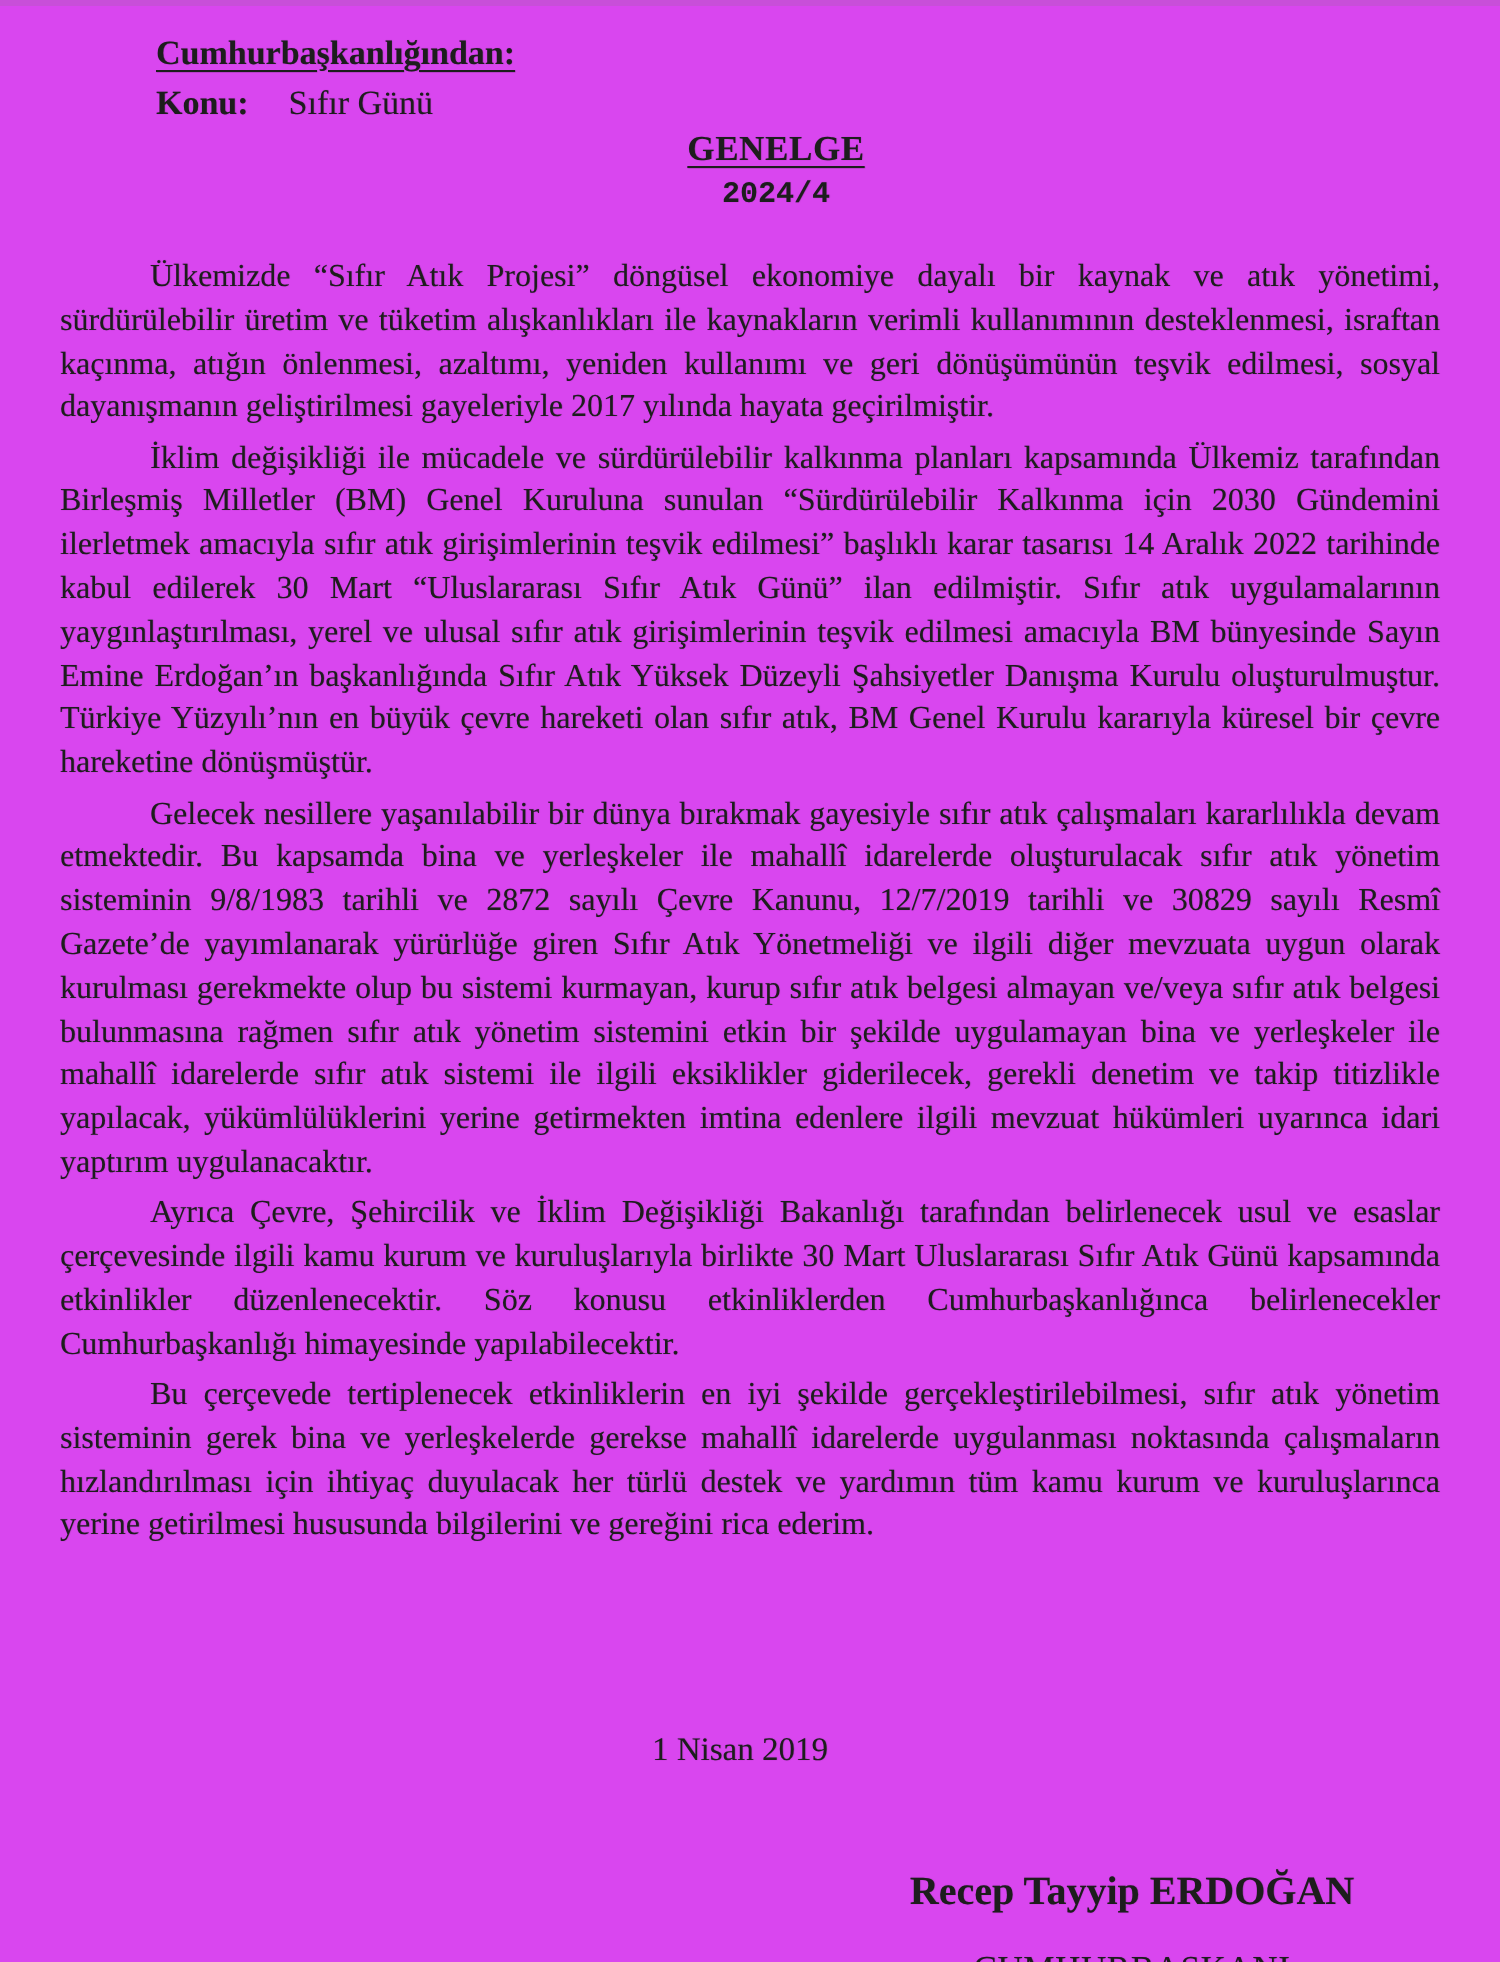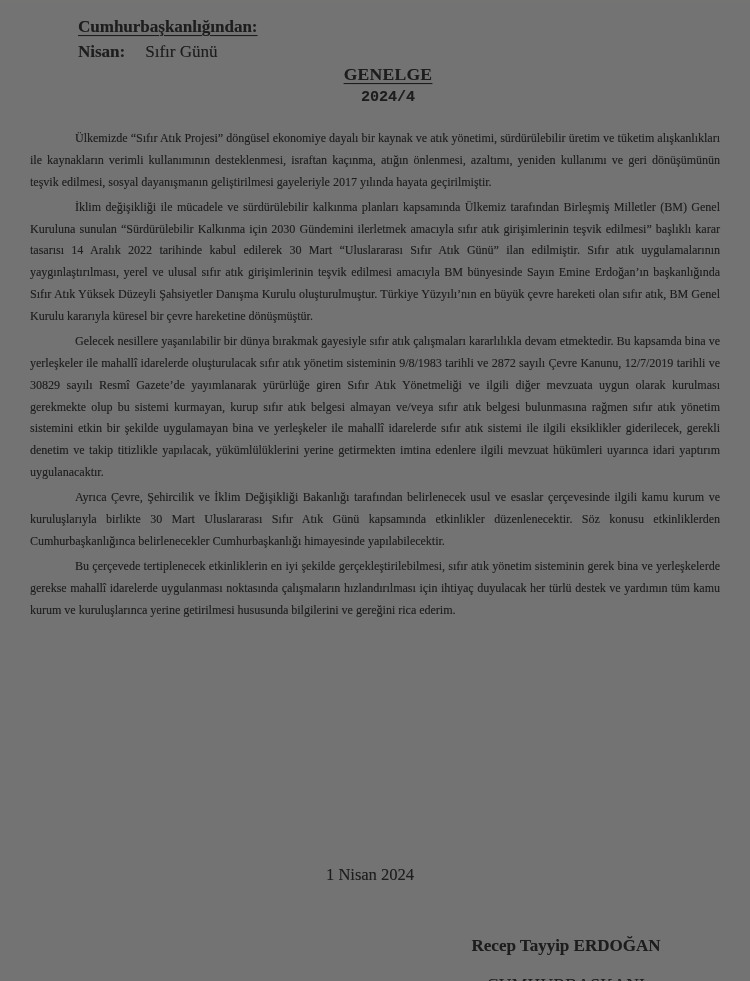--- a/index.html
+++ b/index.html
@@ -5,21 +5,21 @@
   html, body {
     margin: 0;
     padding: 0;
     background: #e8e8e6;
   }
   .page {
     position: relative;
     width: 750px;
     height: 981px;
     margin: 0 auto;
-    background: #737373;
+    background: #d946ef;
     overflow: hidden;
     font-family: "Liberation Serif", "DejaVu Serif", serif;
     color: #1d1d1d;
     text-shadow: 0.2px 0.2px 0.45px rgba(30,30,30,0.38);
   }
   .page::before {
     
     content: "";
     position: absolute;
     top: 0; left: 0; right: 0;
@@ -71,21 +71,21 @@
     font-size: 15px;
     line-height: 21px;
     margin-top: 2px;
     font-family: Liberation Mono, monospace;
   }
   .body-block {
     position: absolute;
     left: 30px;
     top: 128px;
     width: 690px;
-    font-size: 12px;
+    font-size: 16px;
     line-height: 21.8px;
     text-align: justify;
   }
   .body-block p {
     margin: 0 0 3.5px 0;
     text-indent: 45px;
   }
   .date-line {
     position: absolute;
     left: 0;
@@ -98,57 +98,57 @@
   .signature-block {
     position: absolute;
     left: 566px;
     top: 935px;
     transform: translateX(-50%);
     text-align: center;
     white-space: nowrap;
   }
   .signature-name {
     font-weight: bold;
-    font-size: 17px;
+    font-size: 20px;
     line-height: 22px;
   }
   .signature-title {
     font-size: 17.5px;
     line-height: 22px;
     margin-top: 16px;
     letter-spacing: 0.3px;
   }
 </style>
 </head>
 <body>
 
 <div class="page">
 
   <div class="header-block">
     <div class="issuer-line">Cumhurbaşkanlığından:</div>
     <div class="subject-line">
-      <span class="subject-label">Nisan:</span><span class="subject-value">Sıfır Günü</span>
+      <span class="subject-label">Konu:</span><span class="subject-value">Sıfır Günü</span>
     </div>
   </div>
 
   <div class="title-block">
     <div>
       <span class="circular-title">GENELGE</span>
     </div>
     <div class="circular-number">2024/4</div>
   </div>
 
   <div class="body-block">
     <p>Ülkemizde “Sıfır Atık Projesi” döngüsel ekonomiye dayalı bir kaynak ve atık yönetimi, sürdürülebilir üretim ve tüketim alışkanlıkları ile kaynakların verimli kullanımının desteklenmesi, israftan kaçınma, atığın önlenmesi, azaltımı, yeniden kullanımı ve geri dönüşümünün teşvik edilmesi, sosyal dayanışmanın geliştirilmesi gayeleriyle 2017 yılında hayata geçirilmiştir.</p>
     <p>İklim değişikliği ile mücadele ve sürdürülebilir kalkınma planları kapsamında Ülkemiz tarafından Birleşmiş Milletler (BM) Genel Kuruluna sunulan “Sürdürülebilir Kalkınma için 2030 Gündemini ilerletmek amacıyla sıfır atık girişimlerinin teşvik edilmesi” başlıklı karar tasarısı 14 Aralık 2022 tarihinde kabul edilerek 30 Mart “Uluslararası Sıfır Atık Günü” ilan edilmiştir. Sıfır atık uygulamalarının yaygınlaştırılması, yerel ve ulusal sıfır atık girişimlerinin teşvik edilmesi amacıyla BM bünyesinde Sayın Emine Erdoğan’ın başkanlığında Sıfır Atık Yüksek Düzeyli Şahsiyetler Danışma Kurulu oluşturulmuştur. Türkiye Yüzyılı’nın en büyük çevre hareketi olan sıfır atık, BM Genel Kurulu kararıyla küresel bir çevre hareketine dönüşmüştür.</p>
     <p>Gelecek nesillere yaşanılabilir bir dünya bırakmak gayesiyle sıfır atık çalışmaları kararlılıkla devam etmektedir. Bu kapsamda bina ve yerleşkeler ile mahallî idarelerde oluşturulacak sıfır atık yönetim sisteminin 9/8/1983 tarihli ve 2872 sayılı Çevre Kanunu, 12/7/2019 tarihli ve 30829 sayılı Resmî Gazete’de yayımlanarak yürürlüğe giren Sıfır Atık Yönetmeliği ve ilgili diğer mevzuata uygun olarak kurulması gerekmekte olup bu sistemi kurmayan, kurup sıfır atık belgesi almayan ve/veya sıfır atık belgesi bulunmasına rağmen sıfır atık yönetim sistemini etkin bir şekilde uygulamayan bina ve yerleşkeler ile mahallî idarelerde sıfır atık sistemi ile ilgili eksiklikler giderilecek, gerekli denetim ve takip titizlikle yapılacak, yükümlülüklerini yerine getirmekten imtina edenlere ilgili mevzuat hükümleri uyarınca idari yaptırım uygulanacaktır.</p>
     <p>Ayrıca Çevre, Şehircilik ve İklim Değişikliği Bakanlığı tarafından belirlenecek usul ve esaslar çerçevesinde ilgili kamu kurum ve kuruluşlarıyla birlikte 30 Mart Uluslararası Sıfır Atık Günü kapsamında etkinlikler düzenlenecektir. Söz konusu etkinliklerden Cumhurbaşkanlığınca belirlenecekler Cumhurbaşkanlığı himayesinde yapılabilecektir.</p>
     <p>Bu çerçevede tertiplenecek etkinliklerin en iyi şekilde gerçekleştirilebilmesi, sıfır atık yönetim sisteminin gerek bina ve yerleşkelerde gerekse mahallî idarelerde uygulanması noktasında çalışmaların hızlandırılması için ihtiyaç duyulacak her türlü destek ve yardımın tüm kamu kurum ve kuruluşlarınca yerine getirilmesi hususunda bilgilerini ve gereğini rica ederim.</p>
   </div>
 
-  <div class="date-line">1 Nisan 2024</div>
+  <div class="date-line">1 Nisan 2019</div>
 
   <div class="signature-block">
     <div class="signature-name">Recep Tayyip ERDOĞAN</div>
     <div class="signature-title">CUMHURBAŞKANI</div>
   </div>
 
 </div>
 
 </body></html>

